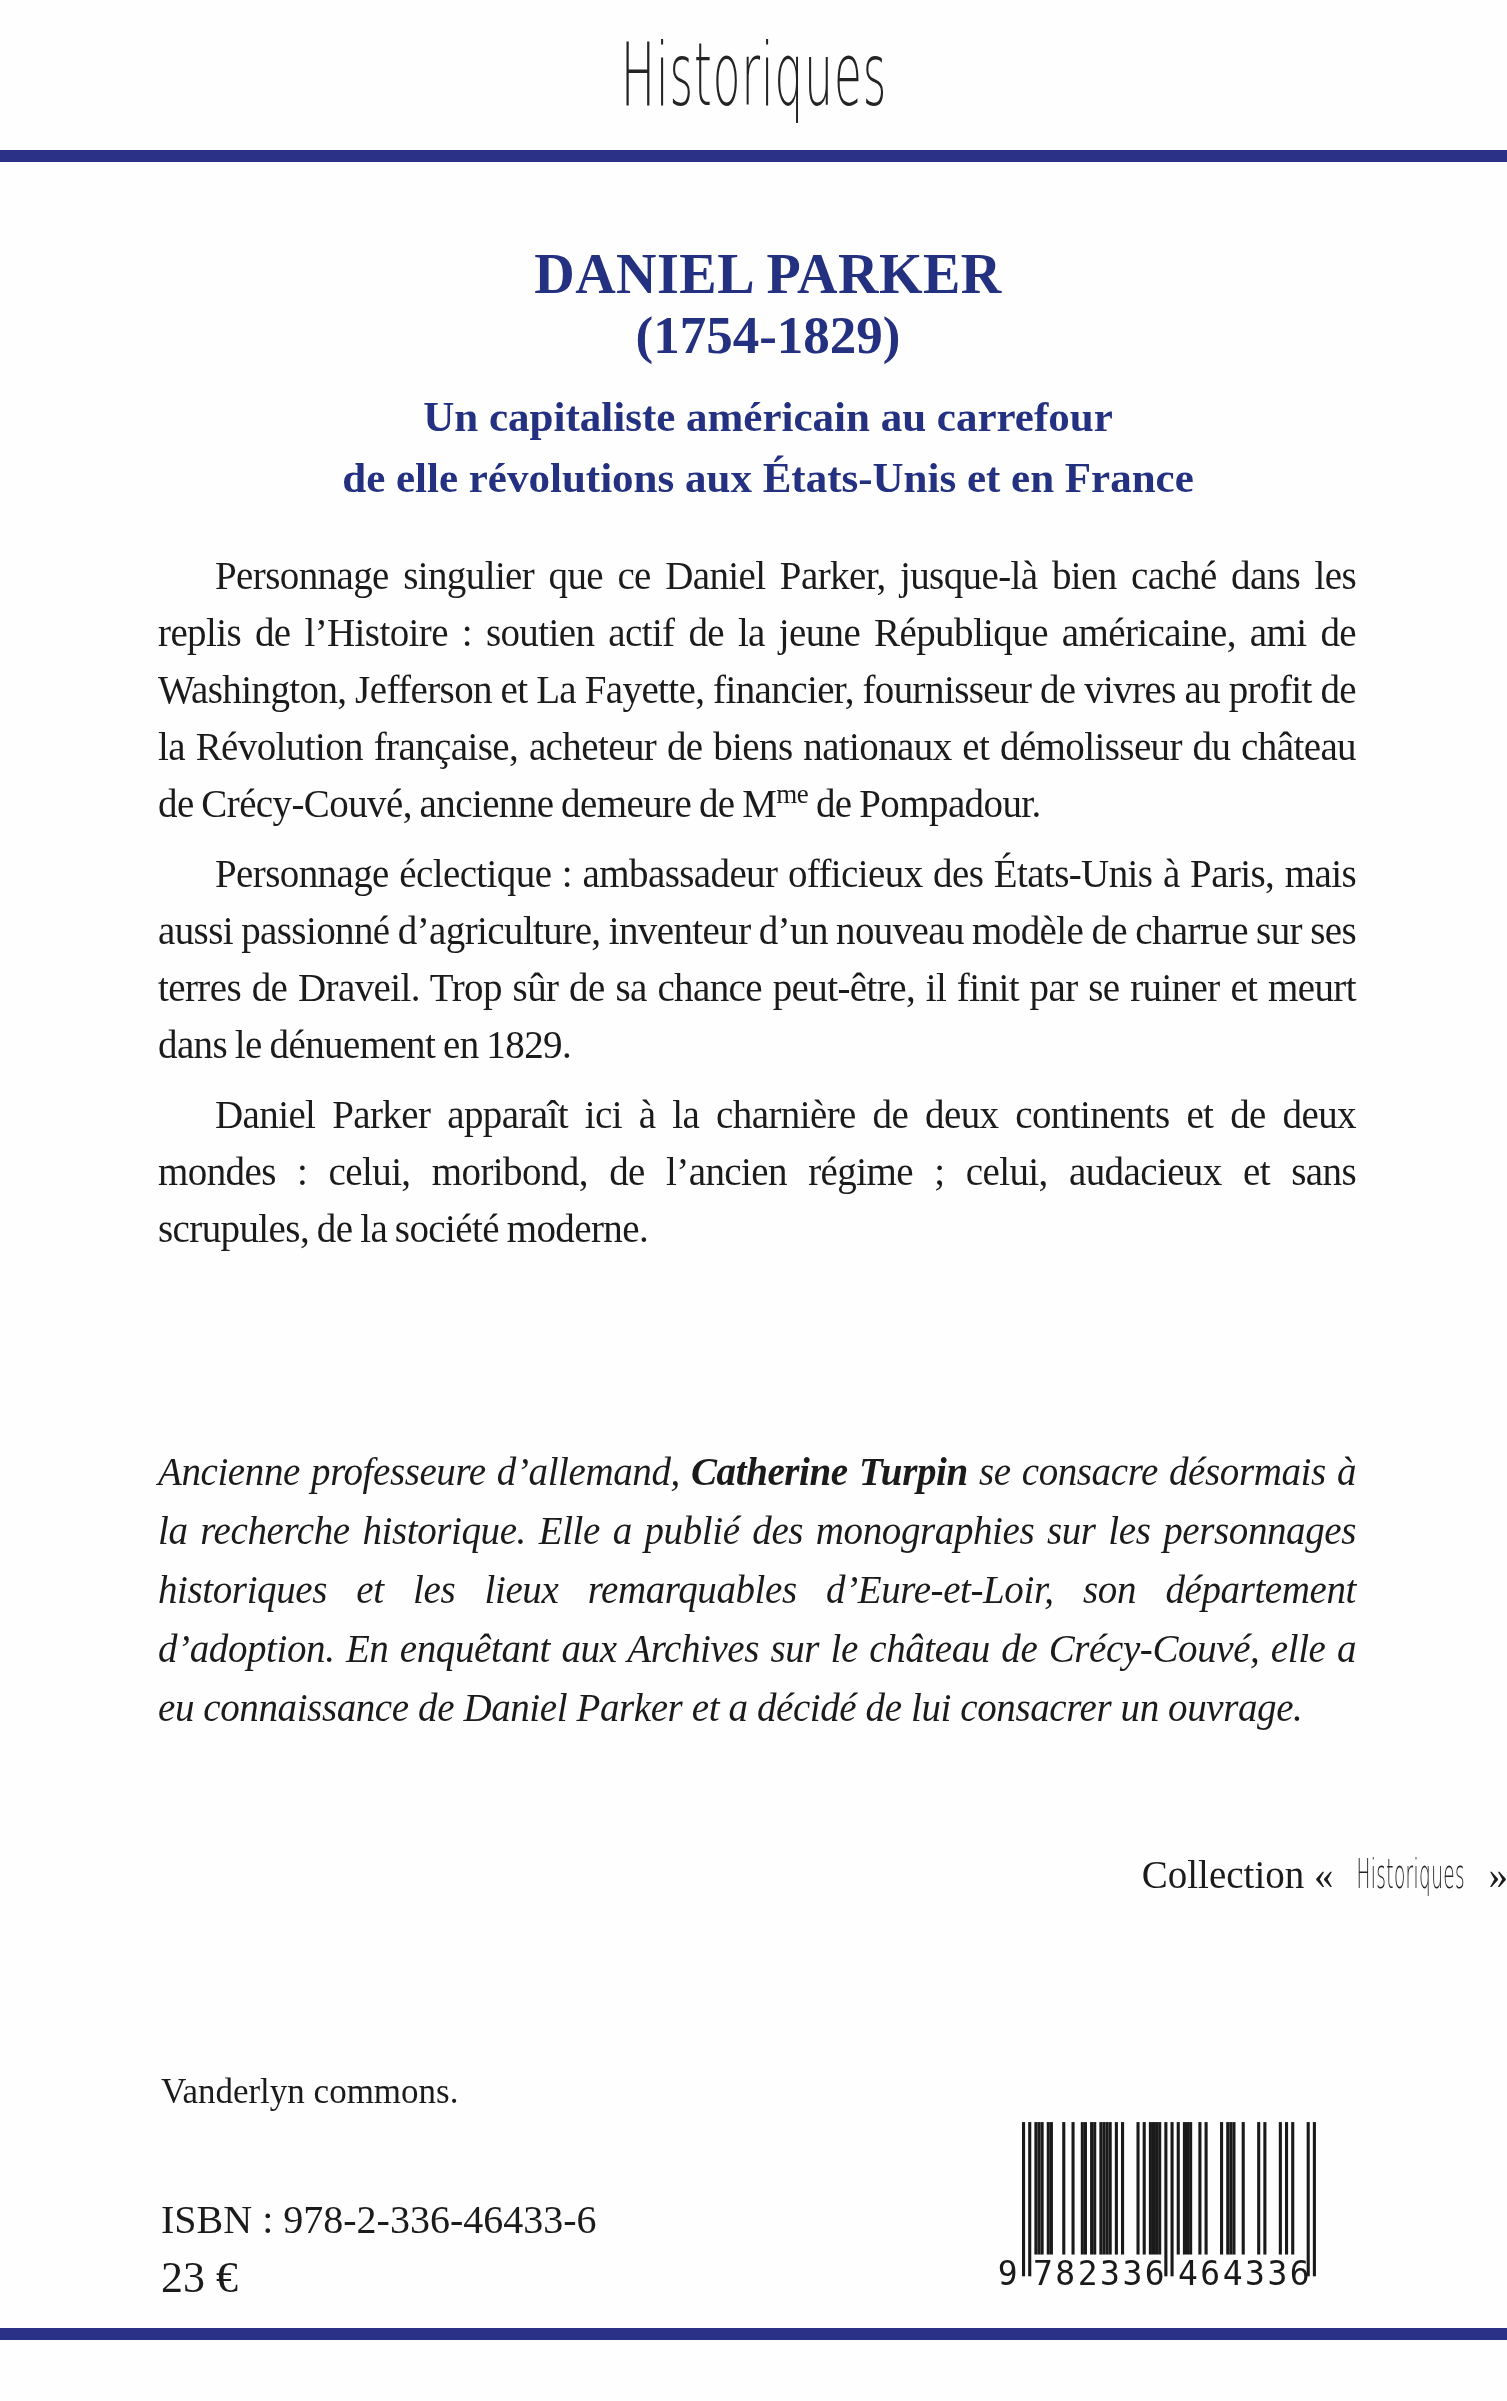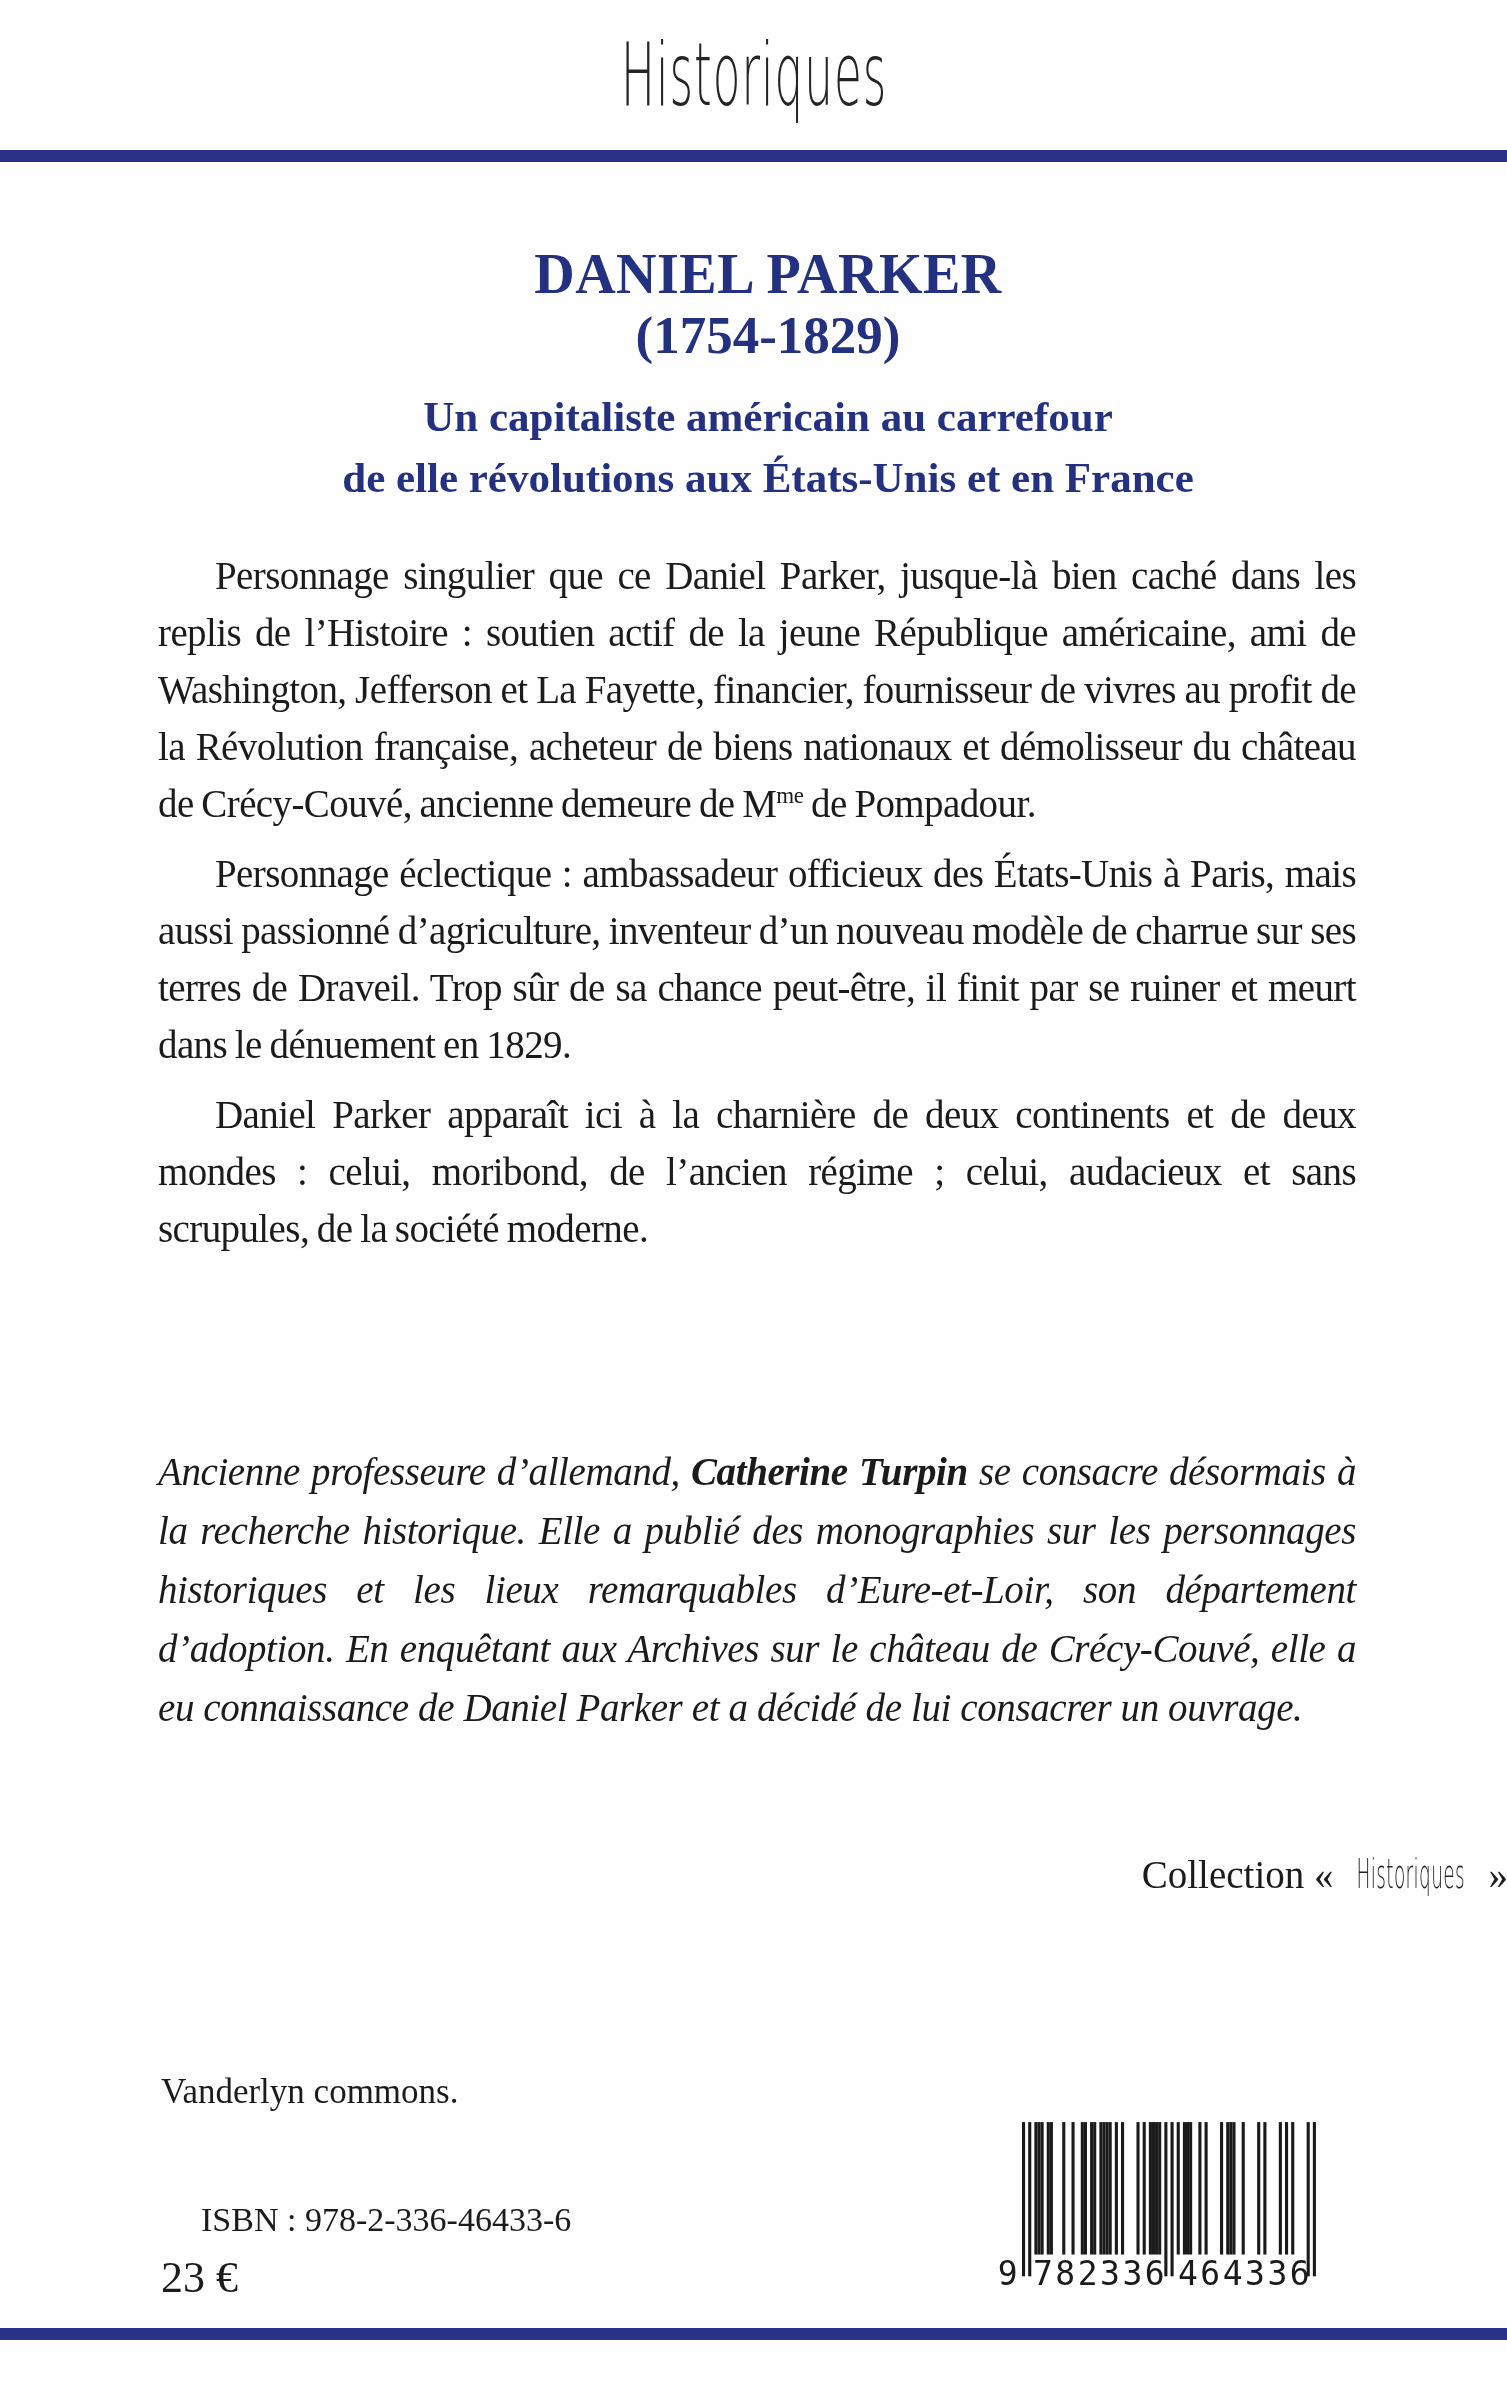--- a/index.html
+++ b/index.html
@@ -29,21 +29,21 @@
   .book-title{font-size:56px;line-height:64px;font-weight:bold;margin:0;letter-spacing:0.5px;}
   .book-years{font-size:53px;line-height:59px;font-weight:bold;}
   .book-subtitle{font-size:43px;line-height:61px;font-weight:bold;margin-top:21px;}
 
   
   .synopsis{top:547px;left:158px;width:1198px;text-align:justify;}
   .synopsis p{
     margin:0 0 13.2px 0;font-size:39px;line-height:57px;
     text-indent:57px;letter-spacing:-0.6px;word-spacing:-1.4px;
   }
-  .synopsis sup{font-size:23px;line-height:0;}
+  .synopsis sup{font-size:27px;line-height:0;}
 
   
   .bio{
     top:1442px;left:158px;width:1198px;text-align:justify;
     font-style:italic;font-size:39px;line-height:59px;letter-spacing:-0.4px;
   }
   .bio b{font-weight:bold;}
 
   
   .collection{top:1851px;left:0;width:100%;text-align:right;font-size:39px;line-height:47px;}
@@ -51,21 +51,21 @@
     display:inline-block;font-size:41px;letter-spacing:0.9px;
     transform:scaleX(0.45);transform-origin:center;margin:0 -53px;
     vertical-align:baseline;
   }
   .directed-by{margin-top:1.9px;}
 
   
   .credit{top:2069px;left:161px;width:852px;font-size:35px;line-height:45px;}
 
   
-  .isbn{top:2201px;left:161px;font-size:34px;line-height:38px;margin-left:40px;}
+  .isbn{top:2201px;left:161px;font-size:40px;line-height:38px;}
   .price{top:2254px;left:161px;font-size:44px;line-height:47px;}
 
   
   .barcode{top:2122px;left:994px;width:326px;height:178px;}
   .barcode svg{position:absolute;left:28px;top:0;}
   .bc-digits span{
     position:absolute;top:132px;
     font-family:"DejaVu Sans Mono","Liberation Mono",monospace;
     font-size:33px;color:#1a1a1a;
   }

